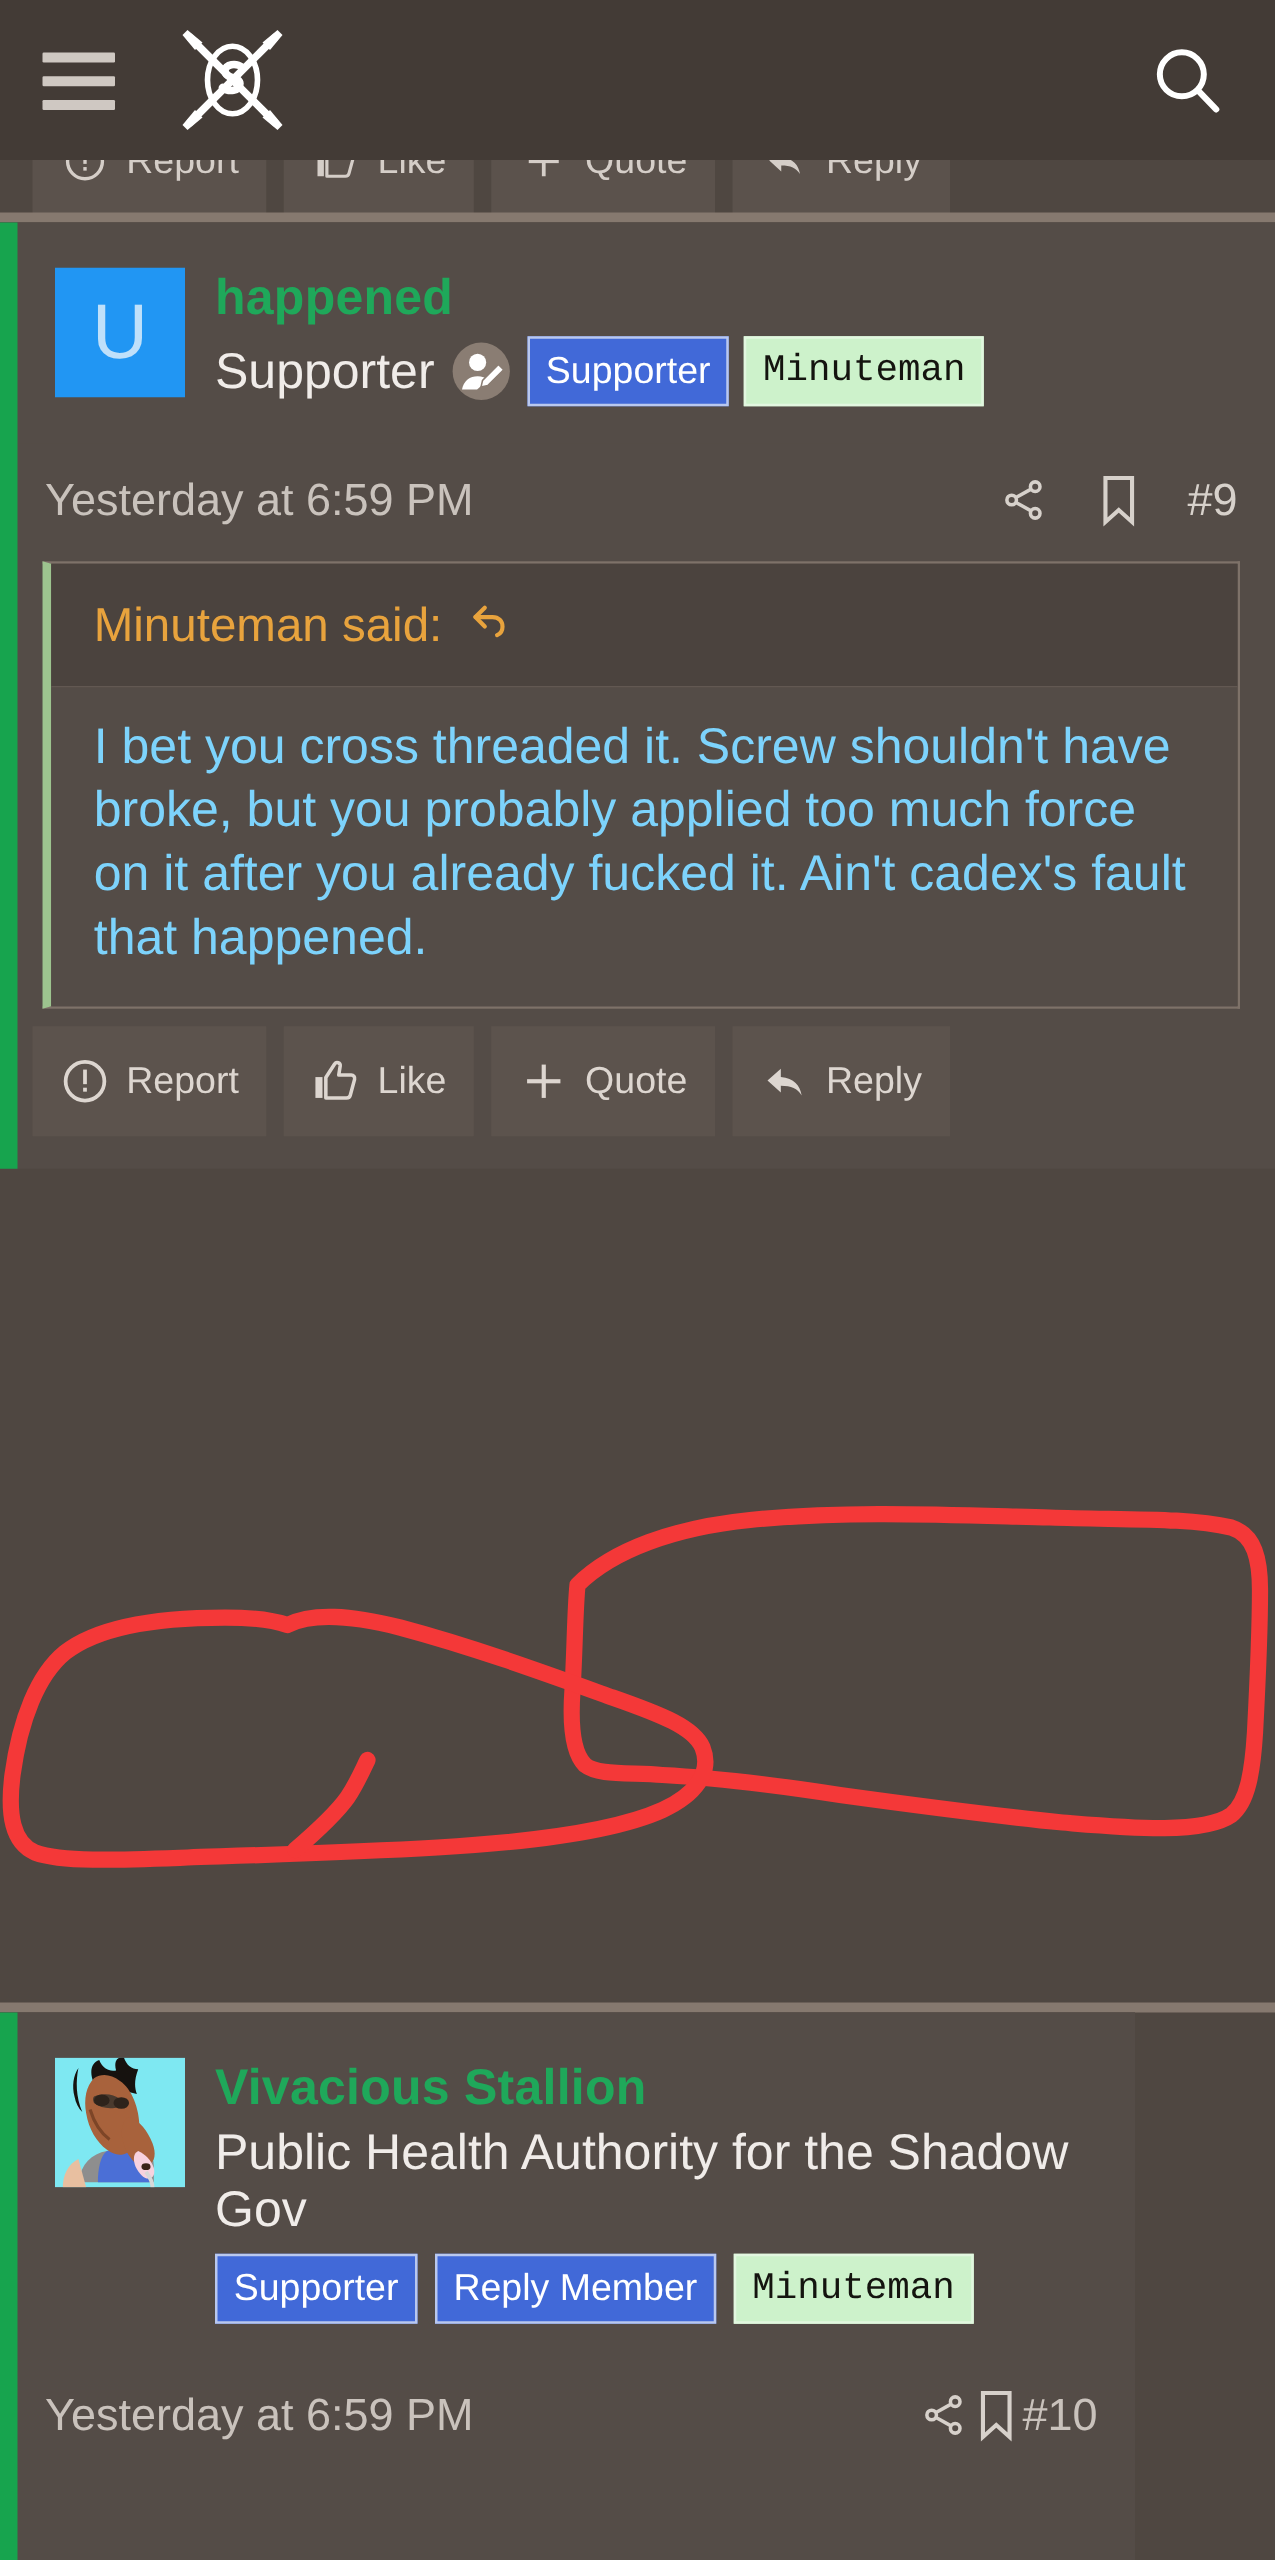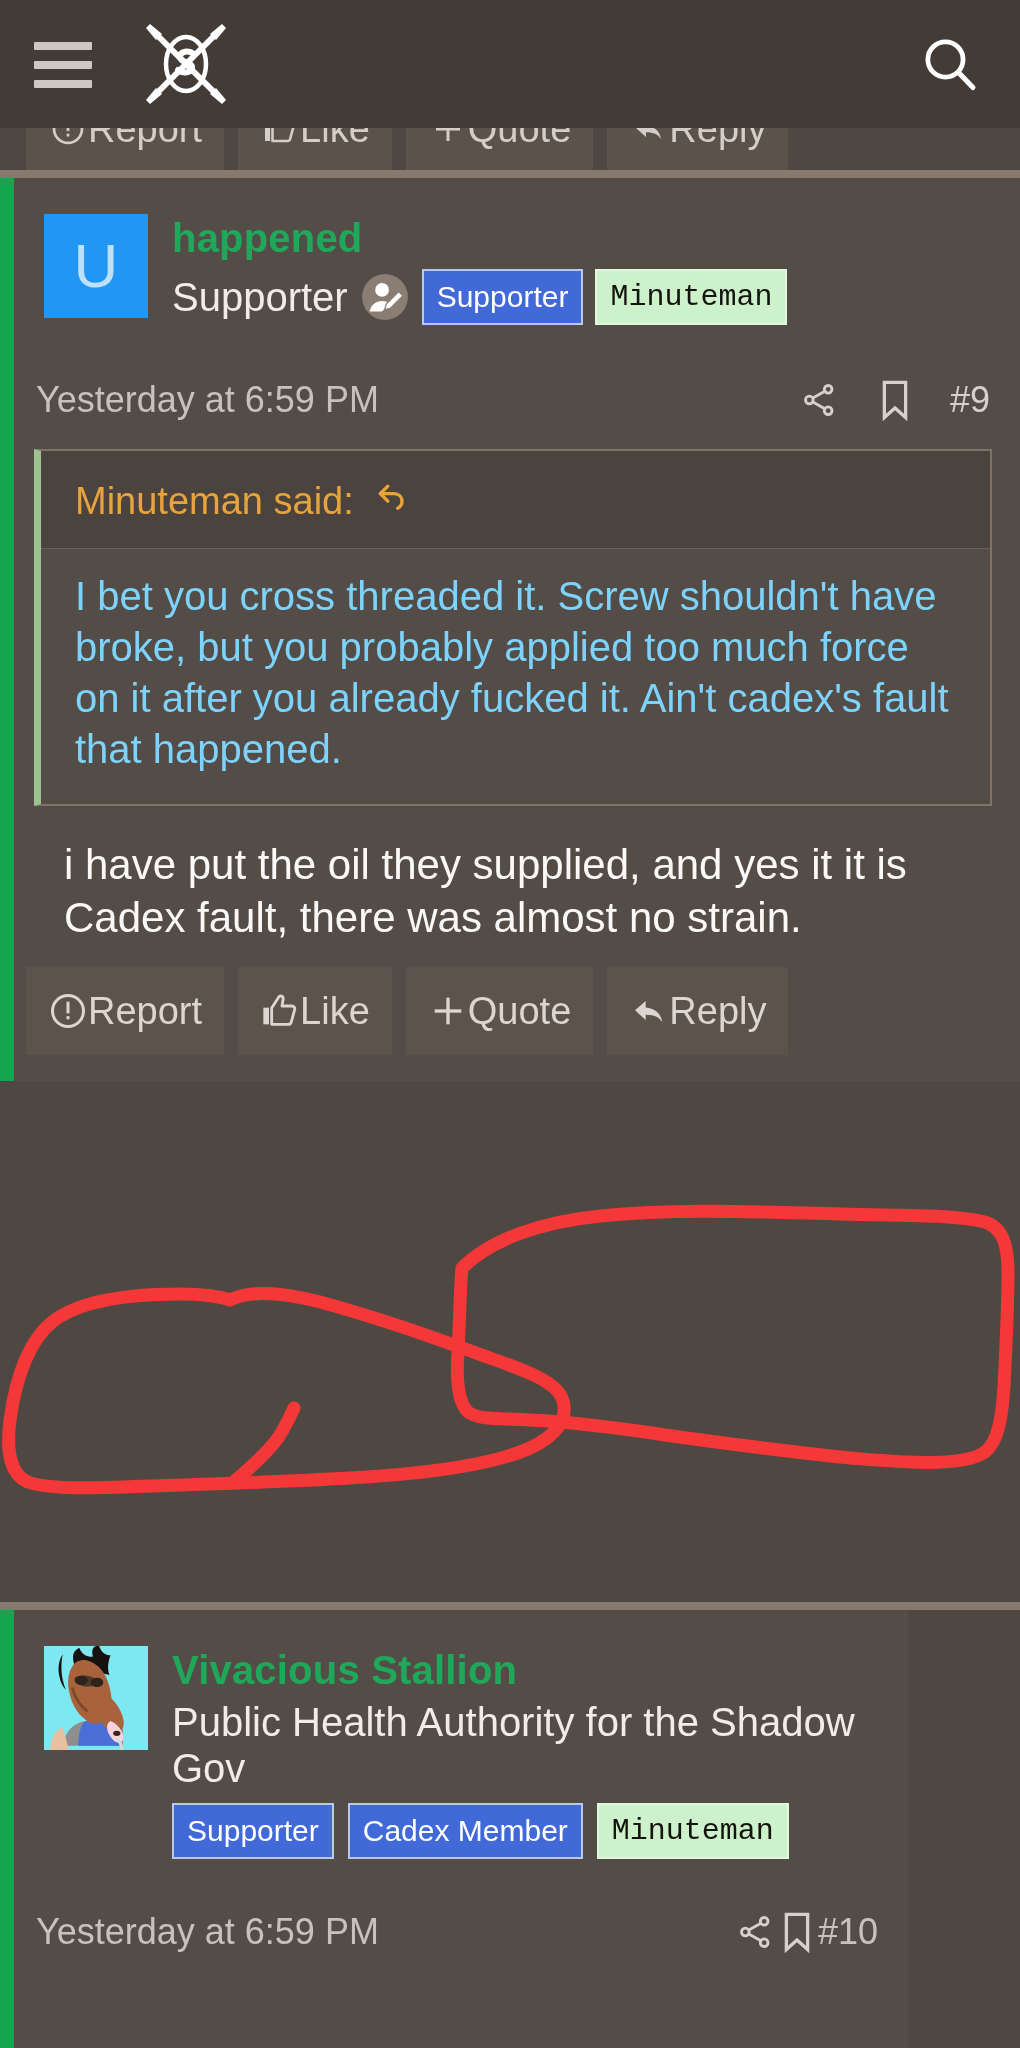--- a/index.html
+++ b/index.html
@@ -104,23 +104,23 @@
     padding:22px 26px 18px 30px;
   }
 
   
   .actions{
     display:flex;align-items:center;gap:14px;
     padding:4px 26px 26px 26px;
   }
   .btn{
     background:#5c534d;color:#ddd6d0;
-    font-size:38px;line-height:1;
+    font-size:30px;line-height:1;
     padding:24px 22px;
-    display:flex;align-items:center;
+    display:flex;align-items:center;gap:13px;
     white-space:nowrap;cursor:pointer;
     border:0;font-family:inherit;
   }
   .btn .gi{width:40px;height:40px;display:flex;align-items:center;justify-content:center;}
 
   
   .annotation{position:absolute;left:0;top:0;width:1020px;height:2048px;pointer-events:none;z-index:30;}
 
   .bottom-meta{
     display:flex;align-items:center;
@@ -258,21 +258,20 @@
           <span>
             <svg width="40" height="40" viewBox="0 0 24 24" fill="none" stroke="#e8a33d" stroke-width="2" stroke-linecap="round" stroke-linejoin="round">
               <path d="M9.5 5.5L5 10l4.5 4.5"></path>
               <path d="M5 10h8.2c3 0 4.8 2 4.8 4.6 0 2-1 3.4-2.6 4.1"></path>
             </svg>
           </span>
         </div>
         <div class="quote-body">I bet you cross threaded it. Screw shouldn't have broke, but you probably applied too much force on it after you already fucked it. Ain't cadex's fault that happened.</div>
       </div>
 
-      <div class="post-text">i have put the oil they supplied, and yes it it is Cadex fault, there was almost no strain.</div>
     </div>
 
     <div class="actions">
       <button class="btn">
         <span class="gi">
           <svg width="40" height="40" viewBox="0 0 24 24">
               <circle cx="12" cy="12" r="9.3" fill="none" stroke="#ddd6d0" stroke-width="1.8"></circle>
               <rect x="11.1" y="6.4" width="1.8" height="7" fill="#ddd6d0"></rect>
               <rect x="11.1" y="15.1" width="1.8" height="1.9" fill="#ddd6d0"></rect>
             </svg>
@@ -329,21 +328,21 @@
           <path d="M27 40c3 10 8 18 15 23" fill="none" stroke="#7d4527" stroke-width="2.4"></path>
           <path d="M70 88c3 4 5 8 5 12" fill="none" stroke="#d8d8d8" stroke-width="3"></path>
           <path d="M18 8c-4 6-5 14-3 22 1 5 3 9 6 12-5-12-5-24-3-34z" fill="#16120f"></path>
         </svg>
       </div>
       <div class="uinfo">
         <div class="uname">Vivacious Stallion</div>
         <div class="utitle" style="margin-top:6px;">Public Health Authority for the Shadow Gov</div>
         <div class="badges">
           <span class="badge blue">Supporter</span>
-          <span class="badge blue">Cadex Member</span>
+          <span class="badge blue">Reply Member</span>
           <span class="badge green">Minuteman</span>
         </div>
       </div>
     </div>
 
     <div class="bottom-meta">
       <span class="time">Yesterday at 6:59 PM</span>
       <span class="tools">
         <span class="ic">
           <svg width="40" height="40" viewBox="0 0 24 24" fill="none" stroke="#d7d1cb" stroke-width="1.7">

